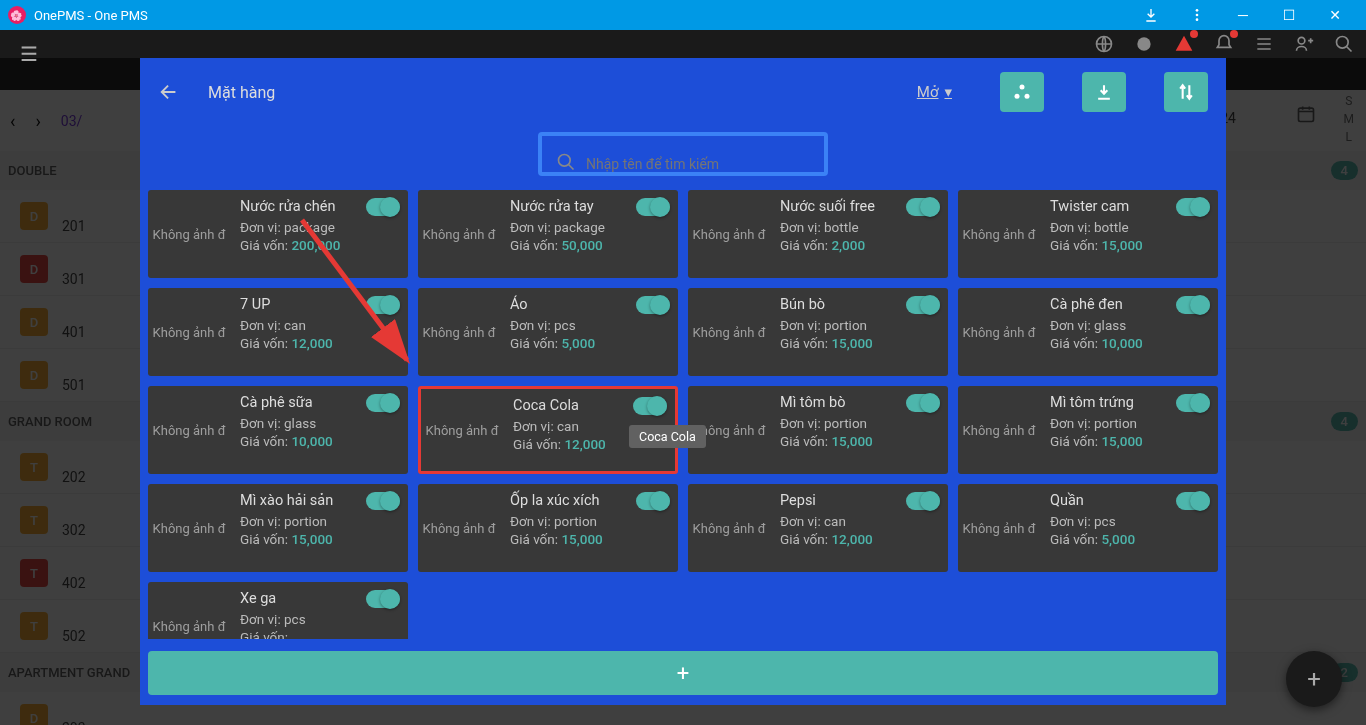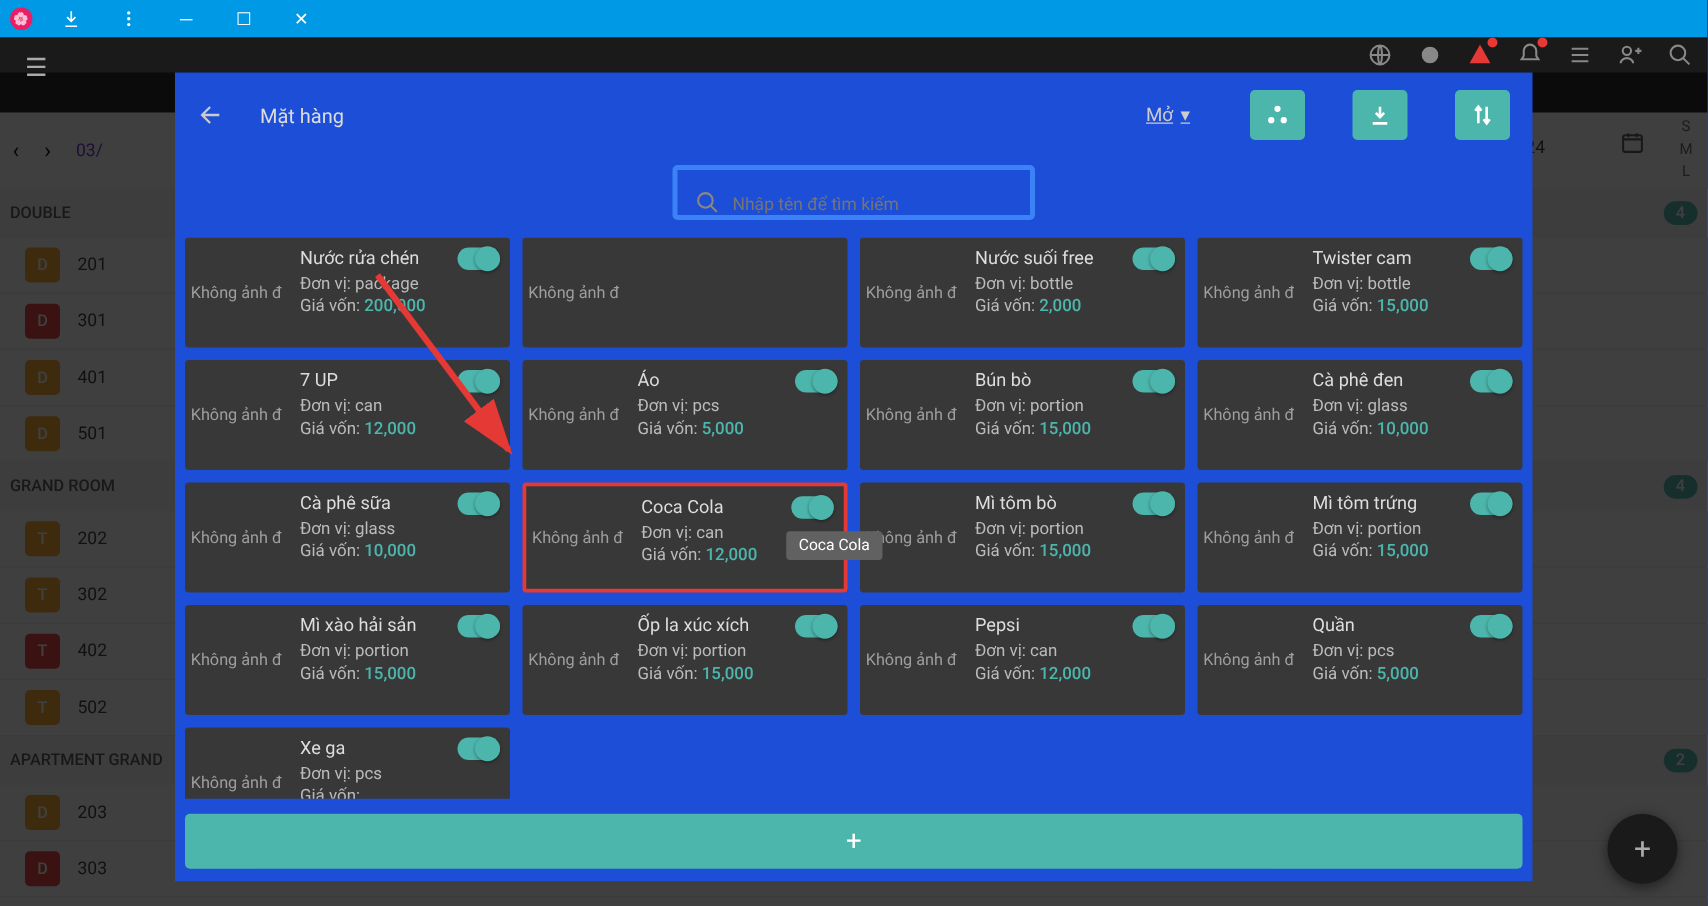--- a/index.html
+++ b/index.html
@@ -24,21 +24,21 @@
 .bg-content { position: absolute; top: 90px; left: 0; right: 0; bottom: 0; background: #fff; opacity: 0.5; }
 .nav-row { display: flex; align-items: center; padding: 20px 10px; gap: 20px; }
 .nav-arrows { display: flex; gap: 20px; font-size: 18px; }
 .date-label { font-size: 14px; color: #6d28d9; }
 .room-header { background: #f5f5f5; padding: 10px 8px; font-size: 13px; font-weight: 500; color: #555; display:flex; justify-content:space-between; align-items:center; }
 .room-row { display: flex; align-items: center; padding: 8px; border-bottom: 1px solid #eee; }
 .room-badge { width: 28px; height: 28px; border-radius: 4px; display: flex; align-items: center; justify-content: center; color: white; font-size: 13px; font-weight: 500; margin-right: 14px; margin-left: 12px; }
 .room-badge.d { background: #e53935; }
 .room-badge.d2 { background: #f9a825; }
 .room-badge.t { background: #f9a825; }
-.room-num { font-size: 14px; color: #333; }
+.room-num { font-size: 14px; color: #333; margin-top: 20px; }
 .count-badge { background: #4db6ac; color: white; border-radius: 12px; padding: 2px 10px; font-size: 13px; font-weight:500; }
 .date-icon-box { position:absolute; right: 50px; top: 14px; color:#666; font-size: 18px; }
 .sml-box { position:absolute; right: 12px; top: 2px; color:#666; font-size: 12px; line-height: 1.5; text-align:center; }
 
 
 .overlay { position: absolute; top: 58px; left: 0; right: 0; bottom: 0; background: rgba(0,0,0,0.55); }
 
 
 .modal { position: absolute; top: 58px; left: 140px; right: 140px; bottom: 20px; background: #1d4ed8; display: flex; flex-direction: column; }
 .modal-header { display: flex; align-items: center; padding: 14px 18px; gap: 28px; }
@@ -76,20 +76,21 @@
 
 .arrow-ann { position: absolute; top: 210px; left: 292px; z-index: 100; pointer-events: none; }
 
 svg { display: block; }
 </style>
 </head>
 <body>
 
 <div class="titlebar">
   <div class="logo">🌸</div>
+  <div class="title">OnePMS - One PMS</div>
   <div class="controls">
     <div class="ctrl">
         <svg width="16" height="16" viewBox="0 0 24 24" fill="none" stroke="white" stroke-width="2">
           <path d="M12 3v12m-5-5l5 5 5-5M5 21h14"></path>
         </svg>
       </div>
     <div class="ctrl">
         <svg width="16" height="16" viewBox="0 0 24 24" fill="white">
           <circle cx="12" cy="5" r="2"></circle>
           <circle cx="12" cy="12" r="2"></circle>
@@ -273,20 +274,27 @@
     <div class="card-right">
       <div class="toggle"></div>
       <div class="card-name">Nước rửa chén</div>
       <div class="card-unit">Đơn vị: package</div>
       <div class="card-cost">Giá vốn: <span class="val">200,000</span></div>
 
     </div>
         </div>
         <div class="card">
     <div class="card-left">Không ảnh đ</div>
+    <div class="card-right">
+      <div class="toggle"></div>
+      <div class="card-name">Nước rửa tay</div>
+      <div class="card-unit">Đơn vị: package</div>
+      <div class="card-cost">Giá vốn: <span class="val">50,000</span></div>
+
+    </div>
         </div>
         <div class="card">
     <div class="card-left">Không ảnh đ</div>
     <div class="card-right">
       <div class="toggle"></div>
       <div class="card-name">Nước suối free</div>
       <div class="card-unit">Đơn vị: bottle</div>
       <div class="card-cost">Giá vốn: <span class="val">2,000</span></div>
 
     </div>

